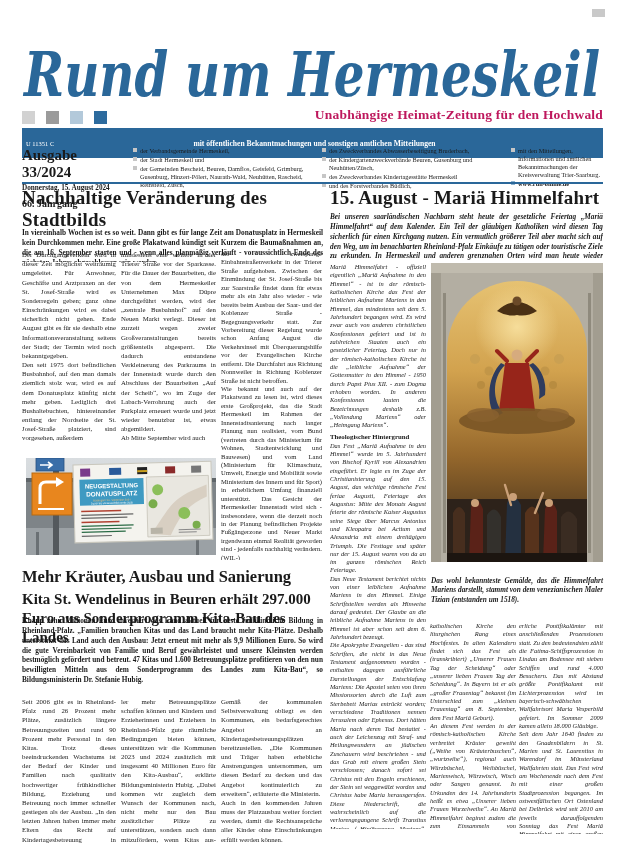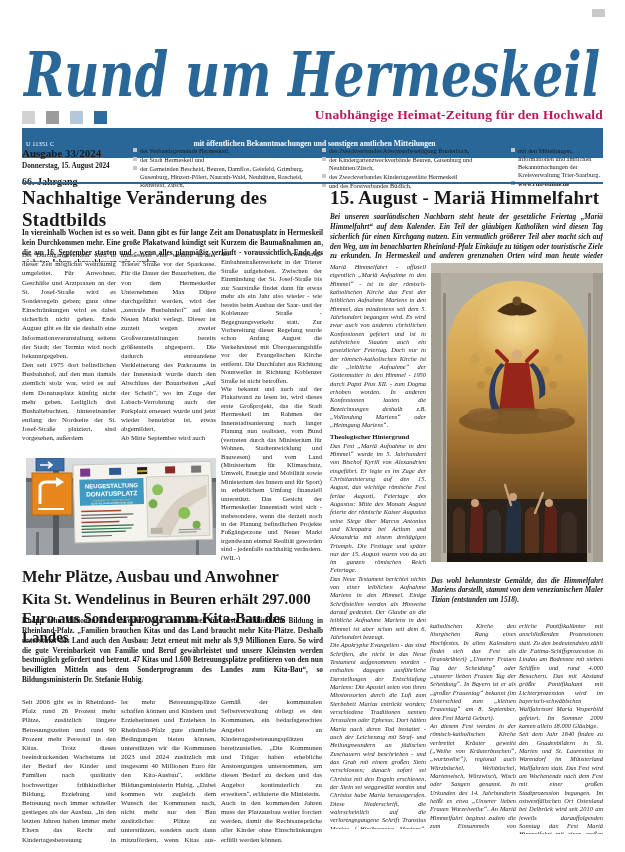--- a/index.html
+++ b/index.html
@@ -5,21 +5,21 @@
   html,body{margin:0;padding:0;background:#e8e8e8;}
   #page{position:relative;width:625px;height:852px;background:#ffffff;margin:0 auto;
         font-family:"Liberation Serif",serif;color:#1a1a1a;overflow:hidden;}
   .abs{position:absolute;}
   .corner{width:13px;height:8px;background:#c9c9c9;}
   .sq{display:inline-block;width:13px;height:13px;margin-right:11px;}
   .subtitle{font-weight:bold;font-size:13.5px;color:#be185d;text-align:right;letter-spacing:.2px;}
   .bar{background:#2a6799;color:#fff;display:flex;align-items:center;}
   .bar .code{font-size:6.5px;padding-left:4px;width:120px;}
   .bar .center{font-size:7.6px;font-weight:bold;flex:1;text-align:center;padding-right:120px;}
-  .issue-line1{font-weight:bold;font-size:11px;}
+  .issue-line1{font-weight:bold;font-size:15px;}
   .issue-line2{font-weight:bold;font-size:7.2px;margin-top:3px;}
   .issue-line3{font-weight:bold;font-size:10px;margin-top:6px;}
   .org{font-size:6.3px;line-height:1.28;}
   .org-line{display:flex;margin-bottom:1px;}
   .bullet{flex:0 0 4px;width:4px;height:4px;background:#c6c6c6;margin:1px 3px 0 0;}
   .bullet.blue{background:#8fb3cf;}
   .rule{background:#2a6799;height:2px;}
   .hl1{font-weight:bold;font-size:19px;letter-spacing:.2px;}
   .hl2{font-weight:bold;font-size:16.5px;}
   .sub1{font-weight:bold;font-size:11px;}
@@ -170,21 +170,21 @@
 
     <rect x="27" y="4" width="6" height="93" fill="#54595d"></rect>
     <rect x="10" y="0" width="28" height="13" fill="#3a6ea8" stroke="#2a5080" stroke-width="0.8"></rect>
     <path d="M14,7 h12 m-4,-3 l4,3 l-4,3" stroke="#ffffff" stroke-width="1.6" fill="none"></path>
     <rect x="6" y="15" width="40" height="42" fill="#e8861e" stroke="#b86a10" stroke-width="1"></rect>
     <path d="M14,46 L14,30 Q14,24 20,24 L32,24" stroke="#ffffff" stroke-width="3" fill="none"></path>
     <path d="M30,19 l8,5 l-8,5 z" fill="#ffffff"></path>
     <rect x="12" y="50" width="26" height="2" fill="#ffffff"></rect>
   </svg>
 
-  <div class="abs hl2" style="left:22px;top:567px;width:301px;">Mehr Plätze, Ausbau und Anwohner</div>
+  <div class="abs hl2" style="left:22px;top:567px;width:301px;">Mehr Kräuter, Ausbau und Sanierung</div>
   <div class="abs sub2" style="left:22px;top:590px;width:301px;">Kita St. Wendelinus in Beuren erhält 297.000 Euro aus Sonderprogramm Kita-Bau des Landes</div>
   <div class="abs lead" style="left:22px;top:616px;width:301px;height:76px;overflow:hidden;">Knapp zehn Millionen Euro investiert das Land aktuell für beste frühkindliche Bildung in Rheinland-Pfalz. „Familien brauchen Kitas und das Land braucht mehr Kita-Plätze. Deshalb unterstützt das Land auch den Ausbau: Jetzt erneut mit mehr als 9,9 Millionen Euro. So wird die gute Vereinbarkeit von Familie und Beruf gewährleistet und unsere Kleinsten werden bestmöglich gefördert und betreut. 47 Kitas und 1.600 Betreuungsplätze profitieren von den nun bewilligten Mitteln aus dem Sonderprogramm des Landes zum Kita-Bau“, so Bildungsministerin Dr. Stefanie Hubig.</div>
 
   <div class="abs col" style="left:22px;top:697px;width:94px;height:148px;">Seit 2006 gibt es in Rheinland-Pfalz rund 26 Prozent mehr Plätze, zusätzlich längere Betreuungszeiten und rund 90 Prozent mehr Personal in den Kitas. Trotz dieses beeindruckenden Wachstums ist der Bedarf der Kinder und Familien nach qualitativ hochwertiger frühkindlicher Bildung, Erziehung und Betreuung noch immer schneller gestiegen als der Ausbau. „In den letzten Jahren haben immer mehr Eltern das Recht auf Kindertagesbetreuung in Anspruch genommen, insbesondere für sehr junge Kinder und im Ganztagsbereich. Damit wir schnel-</div>
   <div class="abs col" style="left:121px;top:697px;width:95px;height:148px;">ler mehr Betreuungsplätze schaffen können und Kindern und Erzieherinnen und Erziehern in Rheinland-Pfalz gute räumliche Bedingungen bieten können, unterstützen wir die Kommunen 2023 und 2024 zusätzlich mit insgesamt 40 Millionen Euro für den Kita-Ausbau“, erklärte Bildungsministerin Hubig. „Dabei kommen wir zugleich dem Wunsch der Kommunen nach, nicht mehr nur den Bau zusätzlicher Plätze zu unterstützen, sondern auch dann mitzufördern, wenn Kitas aus- oder umgebaut werden, um bestehende Plätze zu erhalten, oder Kitas in Hinblick darauf zu sanieren“.</div>
   <div class="abs" style="left:221px;top:697px;width:101px;height:148px;overflow:hidden;">
     <div class="col" style="width:101px;">Gemäß der kommunalen Selbstverwaltung obliegt es den Kommunen, ein bedarfsgerechtes Angebot an Kindertagesbetreuungsplätzen bereitzustellen. „Die Kommunen und Träger haben erhebliche Anstrengungen unternommen, um diesen Bedarf zu decken und das Angebot kontinuierlich zu erweitern“, erläuterte die Ministerin.
 Auch in den kommenden Jahren muss der Platzausbau weiter forciert werden, damit die Rechtsansprüche aller Kinder ohne Einschränkungen erfüllt werden können.</div>
 
   </div>

